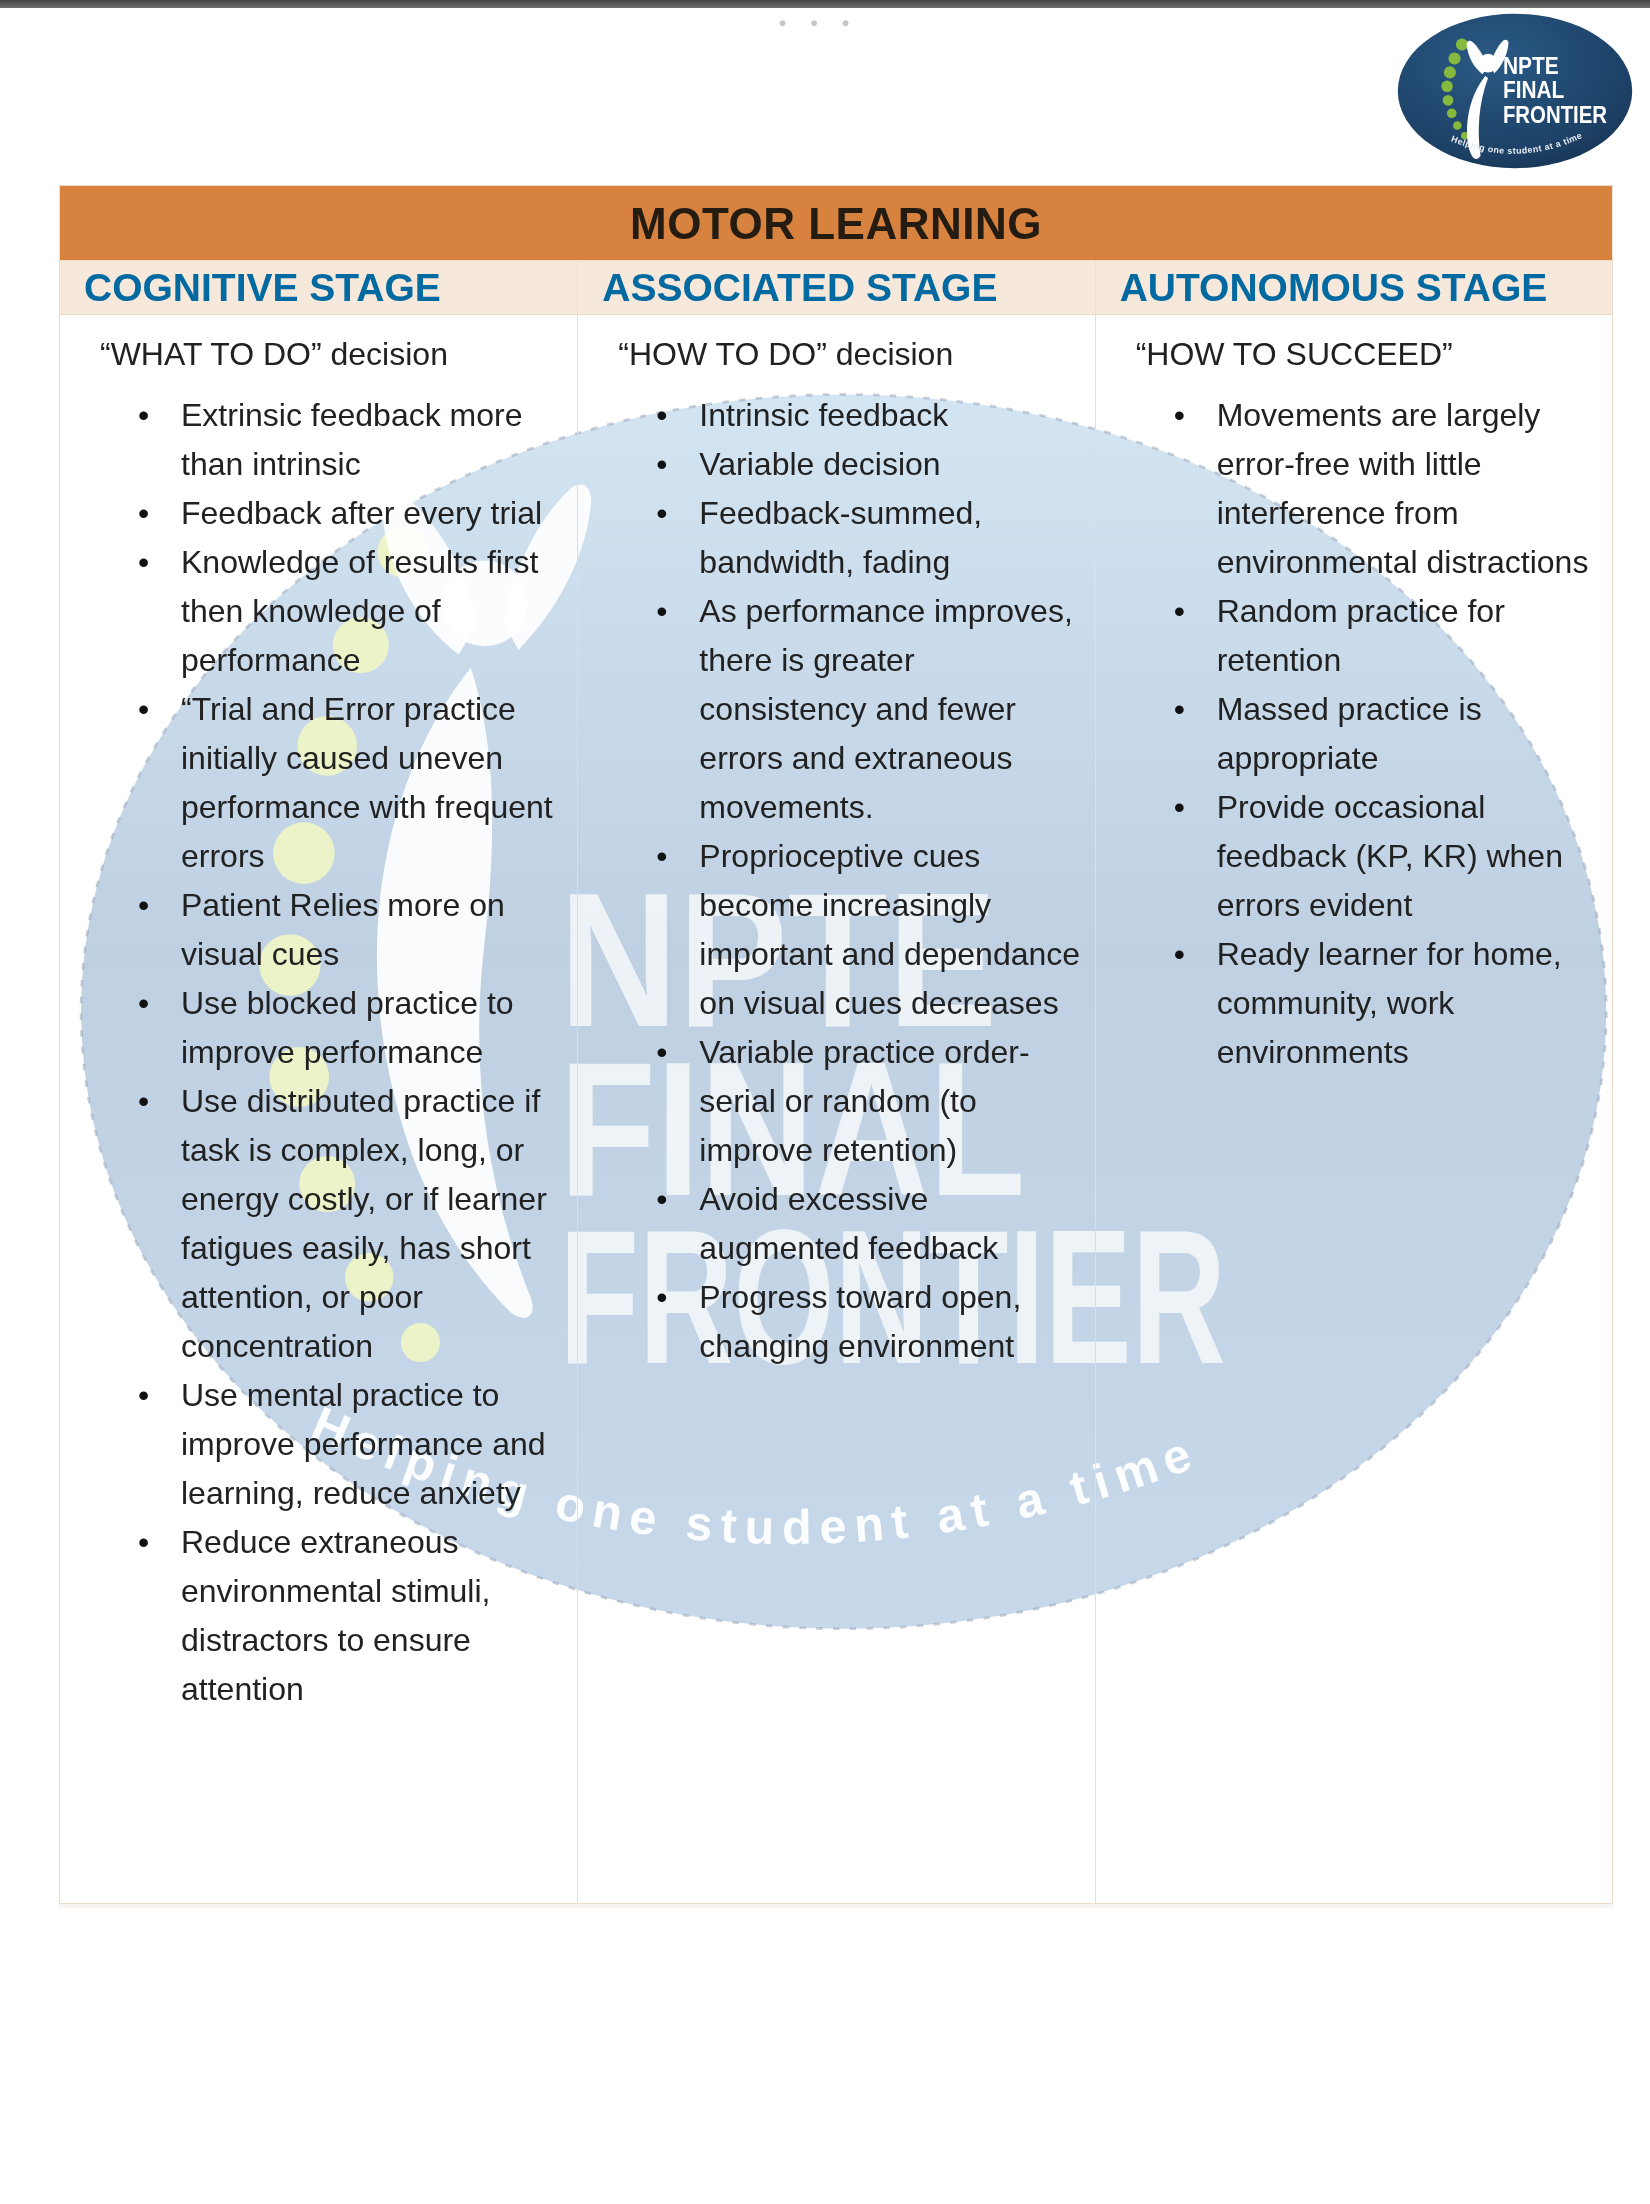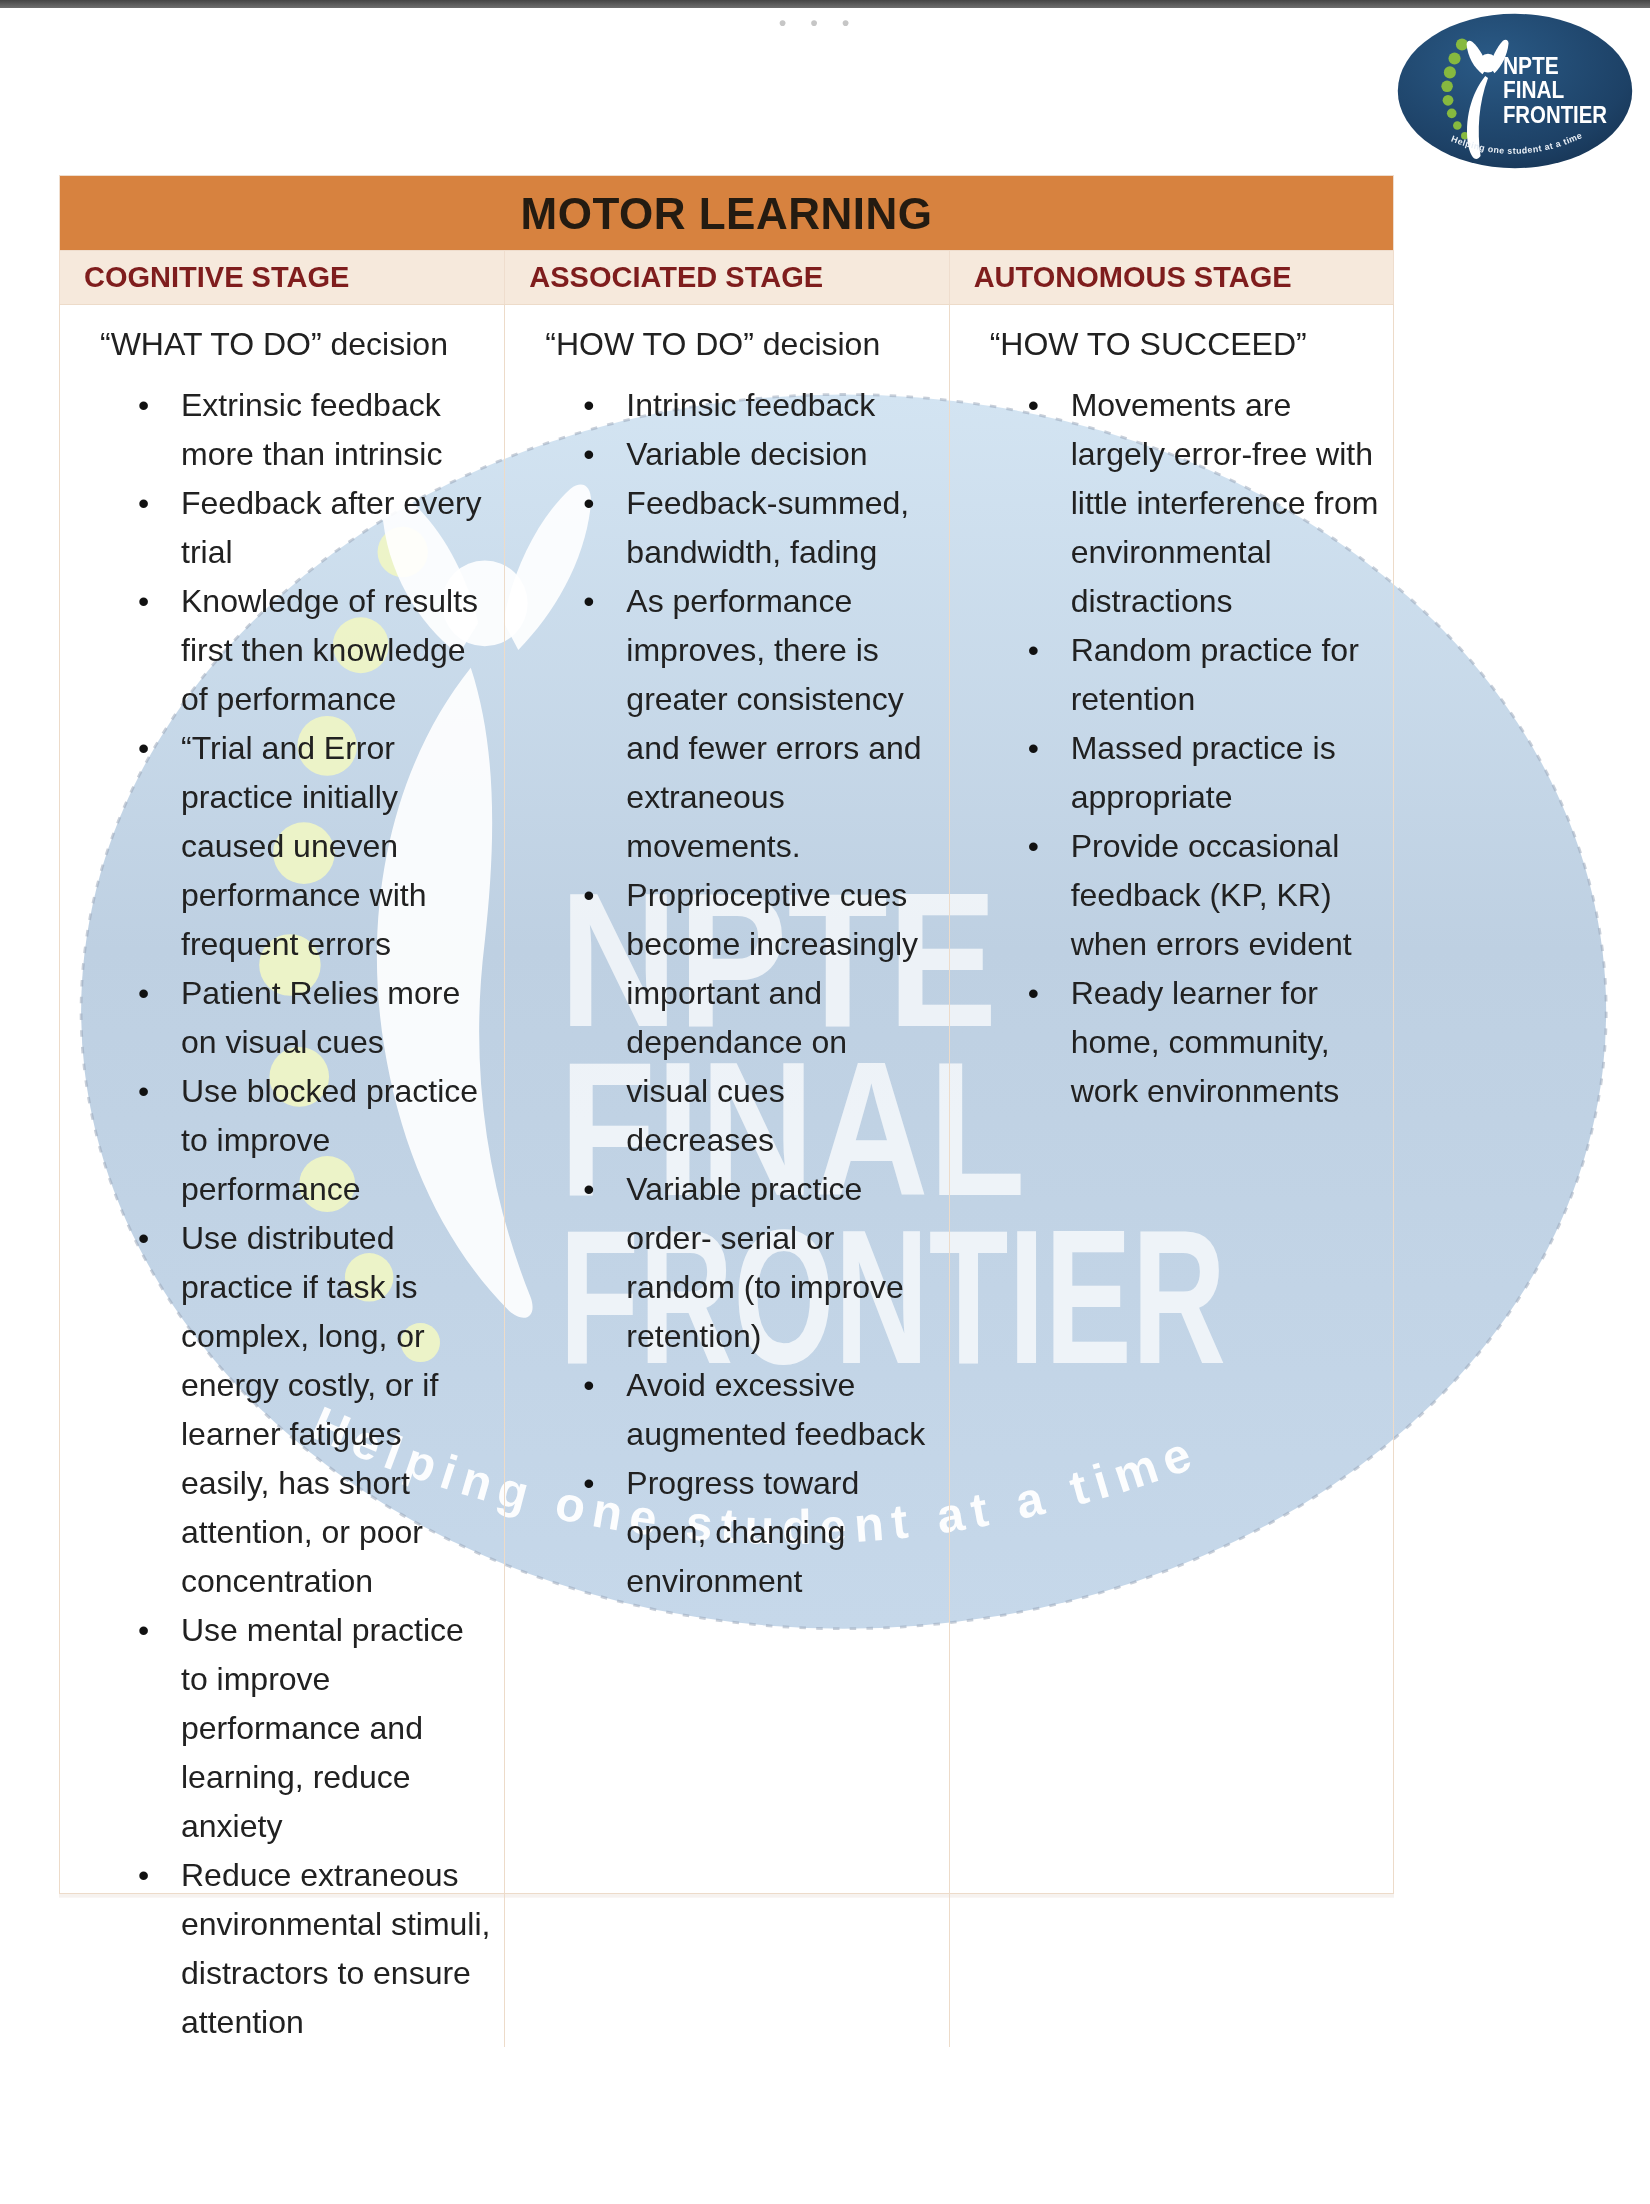--- a/index.html
+++ b/index.html
@@ -8,30 +8,30 @@
     overflow:hidden; font-family:"Liberation Sans", sans-serif;
   }
   
   .top-strip{position:absolute;left:0;top:0;width:1650px;height:8.4px;
     background:linear-gradient(#454545,#6e6e6e);z-index:6;}
   .more-dots{position:absolute;left:779px;top:11.2px;z-index:6;
     color:#c6c6c6;font-size:20.5px;letter-spacing:9.3px;font-weight:bold;user-select:none;}
   
   .watermark{position:absolute;left:0;top:0;z-index:1;pointer-events:none;}
   
-  .ml-table{position:absolute;left:59px;top:175px;width:1335px;z-index:2;}
+  .ml-table{position:absolute;left:59px;top:185px;width:1554px;z-index:2;}
   .title-bar{
     background:#d7823f;height:75px;line-height:75px;text-align:center;
     color:#241b11;font-size:44px;font-weight:bold;letter-spacing:0.5px;
     border:1.9px solid #efddcd;border-bottom:none;box-sizing:border-box;
   }
   .hdr-row{display:grid;grid-template-columns:1fr 1fr 1fr;
     background:#f6e9dc;border:1.9px solid #efddcd;border-bottom:none;box-sizing:border-box;}
   .hdr-cell{height:53px;line-height:53px;padding-left:24px;
-    font-size:29px;font-weight:bold;color:#7f1d1d;
+    font-size:39px;font-weight:bold;color:#0369a1;
     border-left:1.9px solid #efddcd;box-sizing:border-box;}
   .hdr-cell:first-child{border-left:none;}
   .body-row{display:grid;grid-template-columns:1fr 1fr 1fr;height:1590px;
     border:1.9px solid #eddbc9;box-sizing:border-box;background:transparent;
     box-shadow:0 3.7px 0 rgba(180,150,120,.12);}
   .body-cell{border-left:1.9px solid #eddbc9;box-sizing:border-box;
     padding:2.8px 7.5px 0 28px;color:#212121;font-size:32px;line-height:49px;}
   .body-cell:first-child{border-left:none;}
   .lead{margin:12px;}
   .blist{margin:0;padding:0 0 0 93px;list-style:none;}

